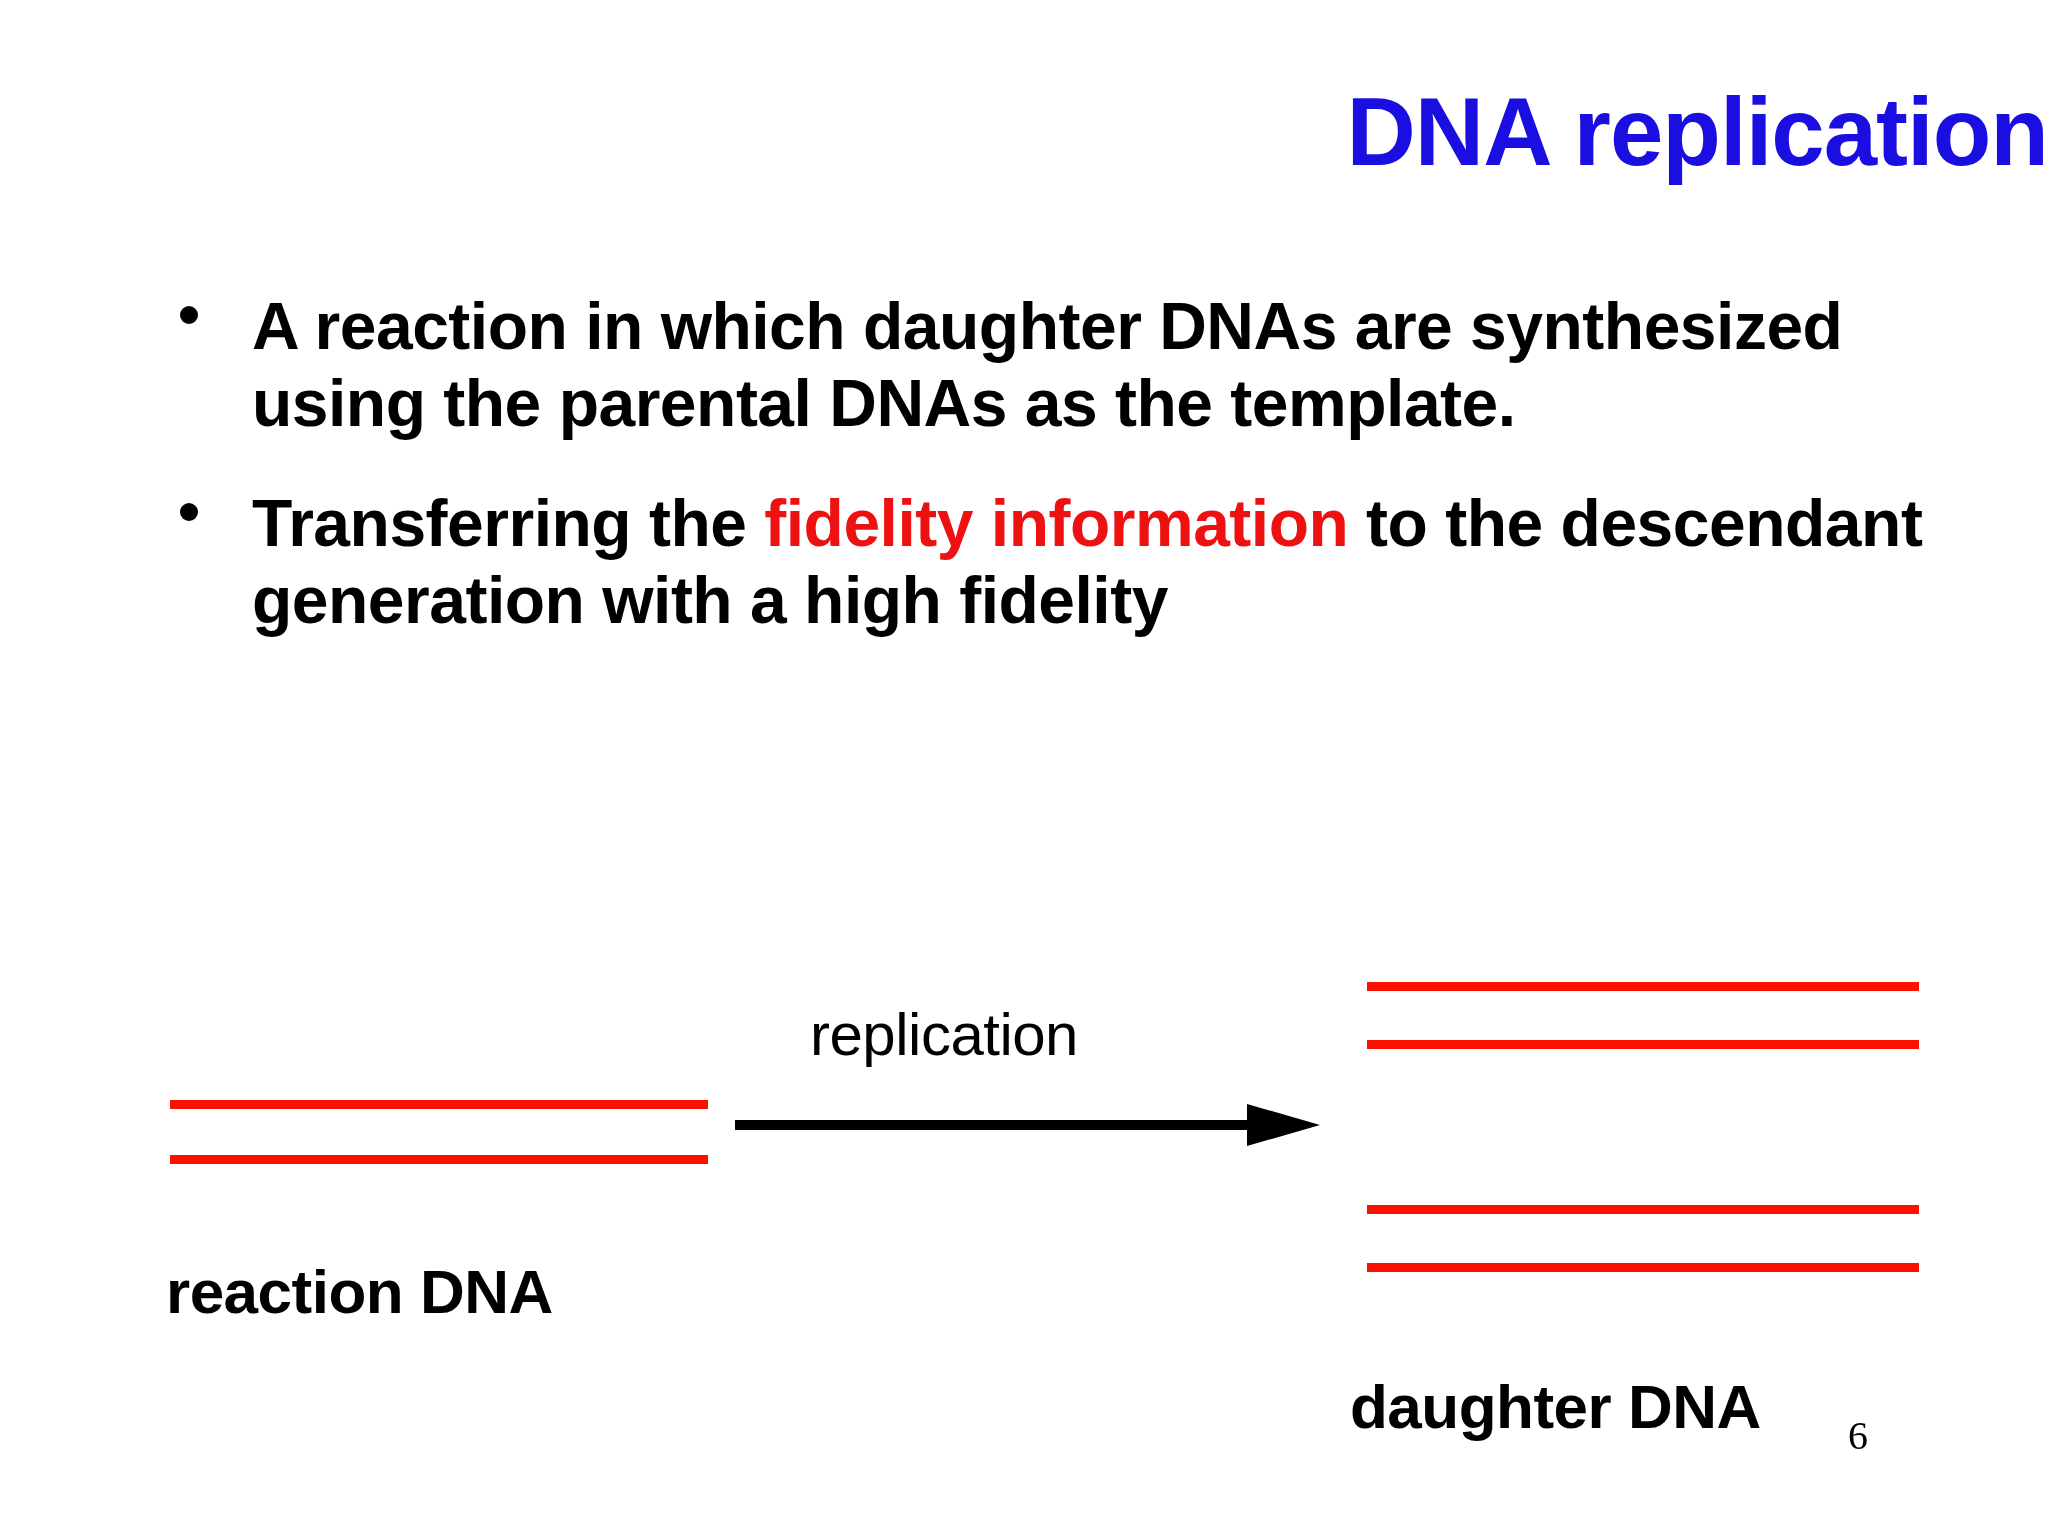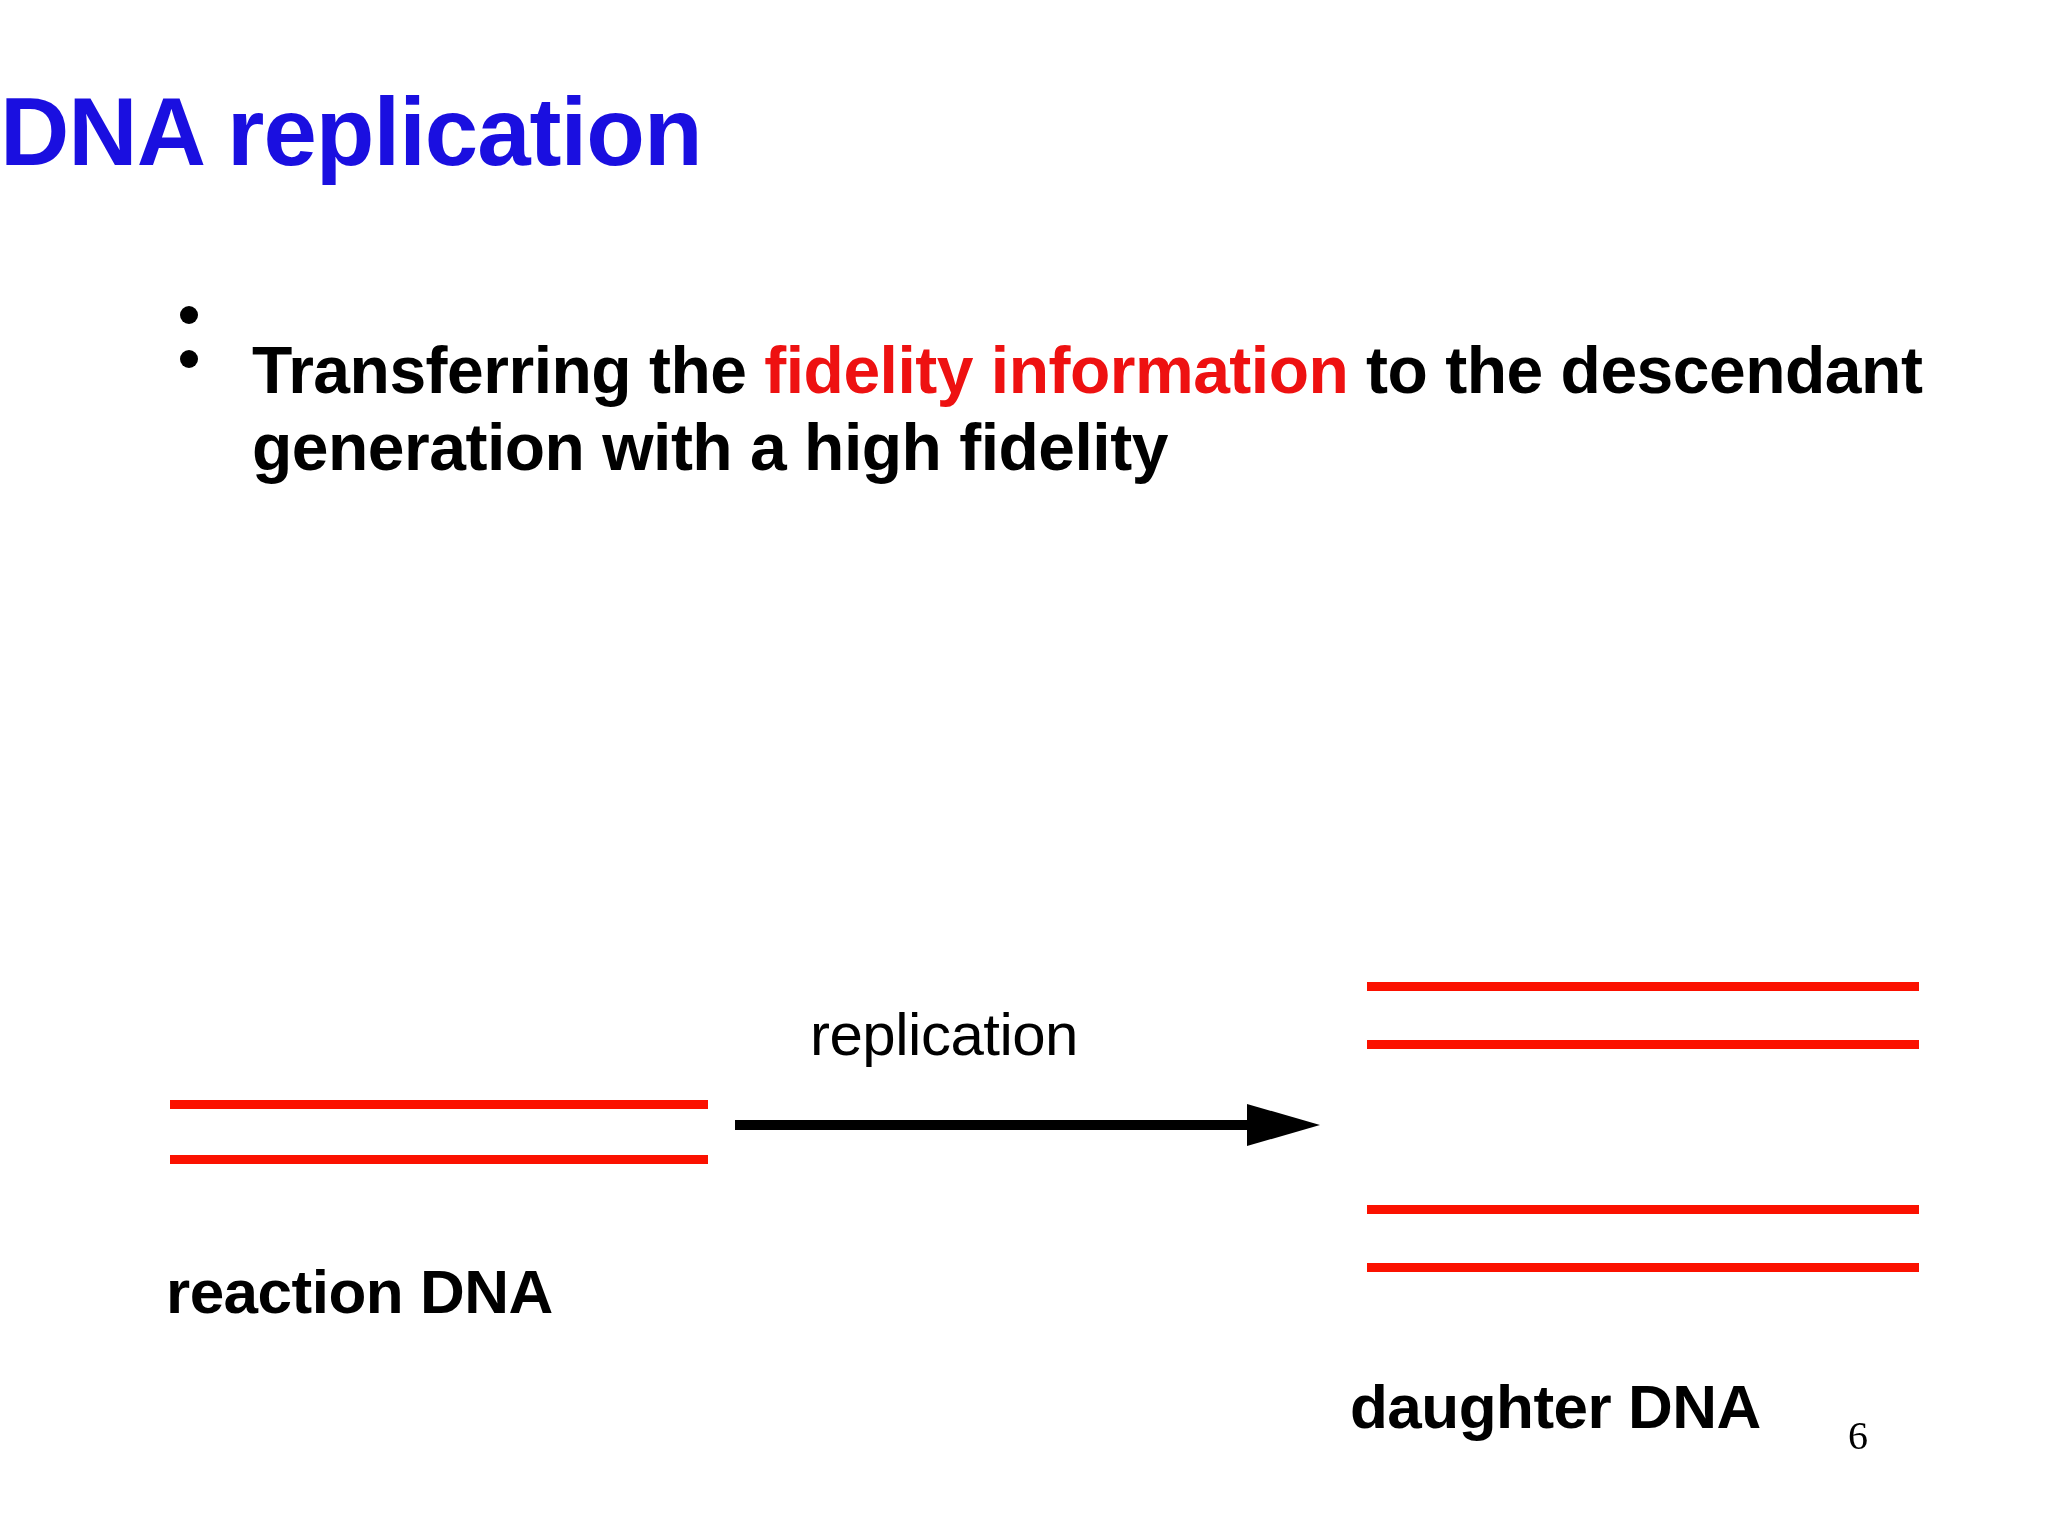--- a/index.html
+++ b/index.html
@@ -16,21 +16,21 @@
     font-family: "Liberation Sans", sans-serif;
     -webkit-font-smoothing: antialiased;
   }
 
   
   #slide-title {
     position: absolute;
     left: 0;
     top: 82px;
     width: 2048px;
-    text-align: left;
+    text-align: right;
     font-size: 96px;
     font-weight: bold;
     color: #1a0fe0;
     letter-spacing: -1px;
     line-height: 1.05;
     white-space: nowrap;
   }
 
   
   #bullet-list {
@@ -147,20 +147,21 @@
 <body>
 
 <div id="slide">
 
   <div id="slide-title">DNA replication</div>
 
   <div id="bullet-list">
 
     <div class="bullet-row">
       <span class="bullet-marker"></span>
+      <span class="bullet-text">A reaction in which daughter DNAs are synthesized using the parental DNAs as the template.</span>
     </div>
 
     <div class="bullet-row">
       <span class="bullet-marker"></span>
       <span class="bullet-text"><span>Transferring the </span><span class="hl-red">fidelity information</span><span> to the descendant generation with a high fidelity</span></span>
     </div>
 
   </div>
 
   <div id="diagram">

